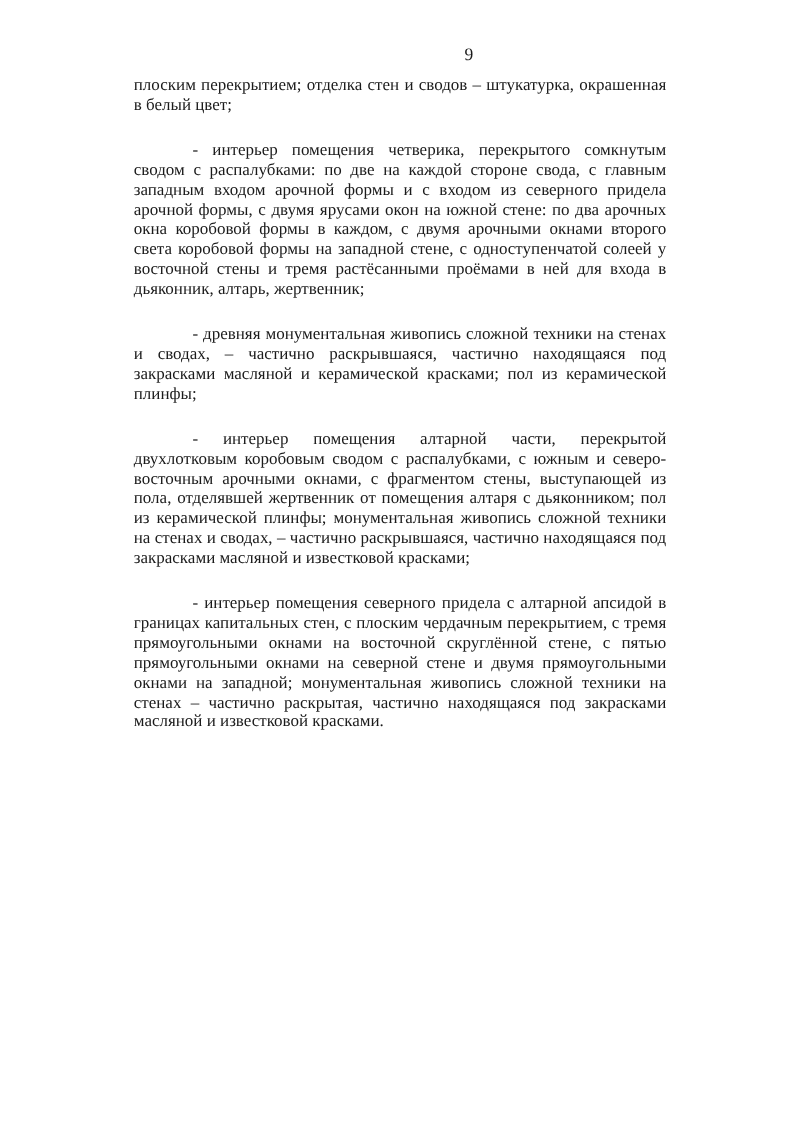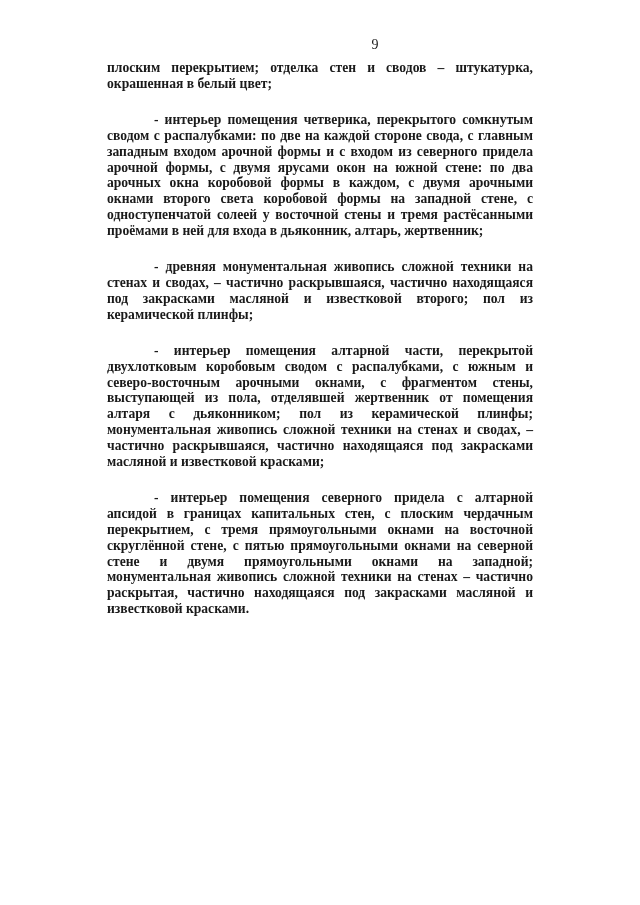--- a/index.html
+++ b/index.html
@@ -30,31 +30,30 @@
       top: 60px;
       left: 107px;
       width: 426px;
       font-size: 13.6px;
       line-height: 15.9px;
       text-align: justify;
     }
     .para {
       margin: 0;
       padding: 0;
-      font-weight: bold;
     }
     .para.indent {
       text-indent: 47px;
       margin-top: 20px;
     }
   </style>
 </head>
 <body>
 
 <div class="page-number">9</div>
 
 <div class="body-text">
   <p class="para">плоским перекрытием; отделка стен и сводов – штукатурка, окрашенная в белый цвет;</p>
   <p class="para indent">- интерьер помещения четверика, перекрытого сомкнутым сводом с распалубками: по две на каждой стороне свода, с главным западным входом арочной формы и с входом из северного придела арочной формы, с двумя ярусами окон на южной стене: по два арочных окна коробовой формы в каждом, с двумя арочными окнами второго света коробовой формы на западной стене, с одноступенчатой солеей у восточной стены и тремя растёсанными проёмами в ней для входа в дьяконник, алтарь, жертвенник;</p>
-  <p class="para indent">- древняя монументальная живопись сложной техники на стенах и сводах, – частично раскрывшаяся, частично находящаяся под закрасками масляной и известковой второго; пол из керамической плинфы;</p>
+  <p class="para indent">- древняя монументальная живопись сложной техники на стенах и сводах, – частично раскрывшаяся, частично находящаяся под закрасками масляной и керамической красками; пол из керамической плинфы;</p>
   <p class="para indent">- интерьер помещения алтарной части, перекрытой двухлотковым коробовым сводом с распалубками, с южным и северо-восточным арочными окнами, с фрагментом стены, выступающей из пола, отделявшей жертвенник от помещения алтаря с дьяконником; пол из керамической плинфы; монументальная живопись сложной техники на стенах и сводах, – частично раскрывшаяся, частично находящаяся под закрасками масляной и известковой красками;</p>
   <p class="para indent">- интерьер помещения северного придела с алтарной апсидой в границах капитальных стен, с плоским чердачным перекрытием, с тремя прямоугольными окнами на восточной скруглённой стене, с пятью прямоугольными окнами на северной стене и двумя прямоугольными окнами на западной; монументальная живопись сложной техники на стенах – частично раскрытая, частично находящаяся под закрасками масляной и известковой красками.</p>
 </div>
 
 </body></html>

